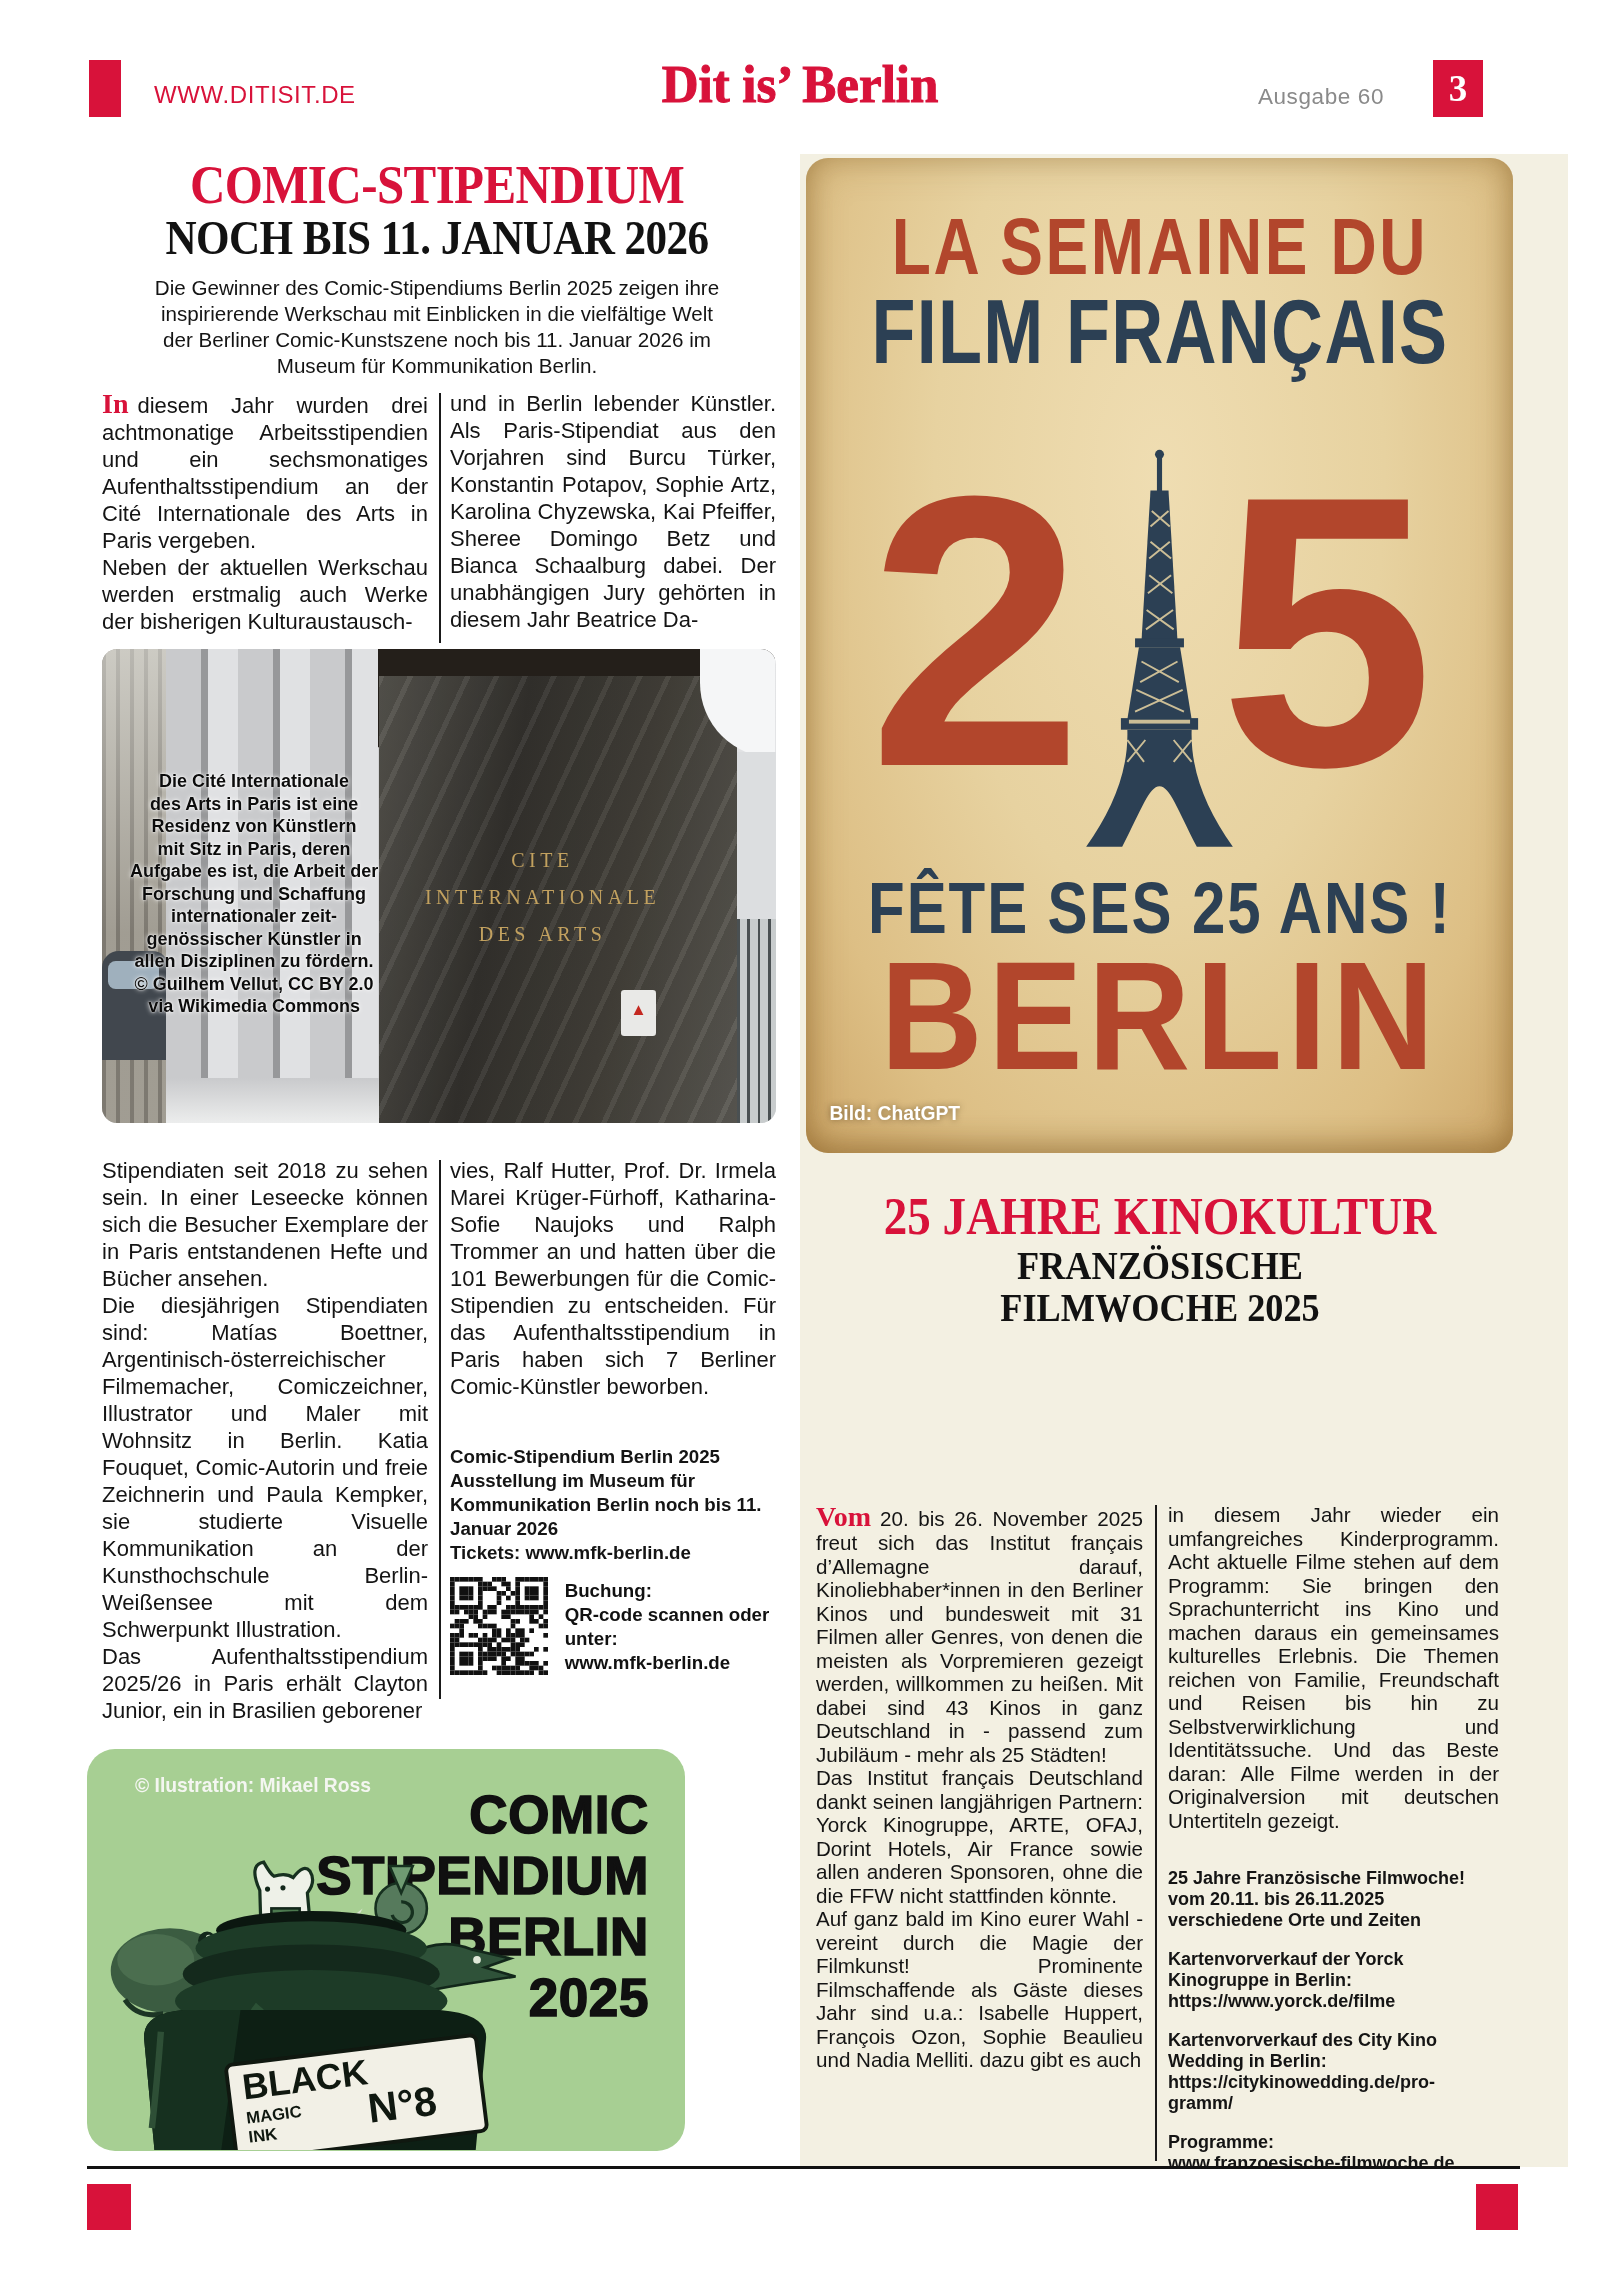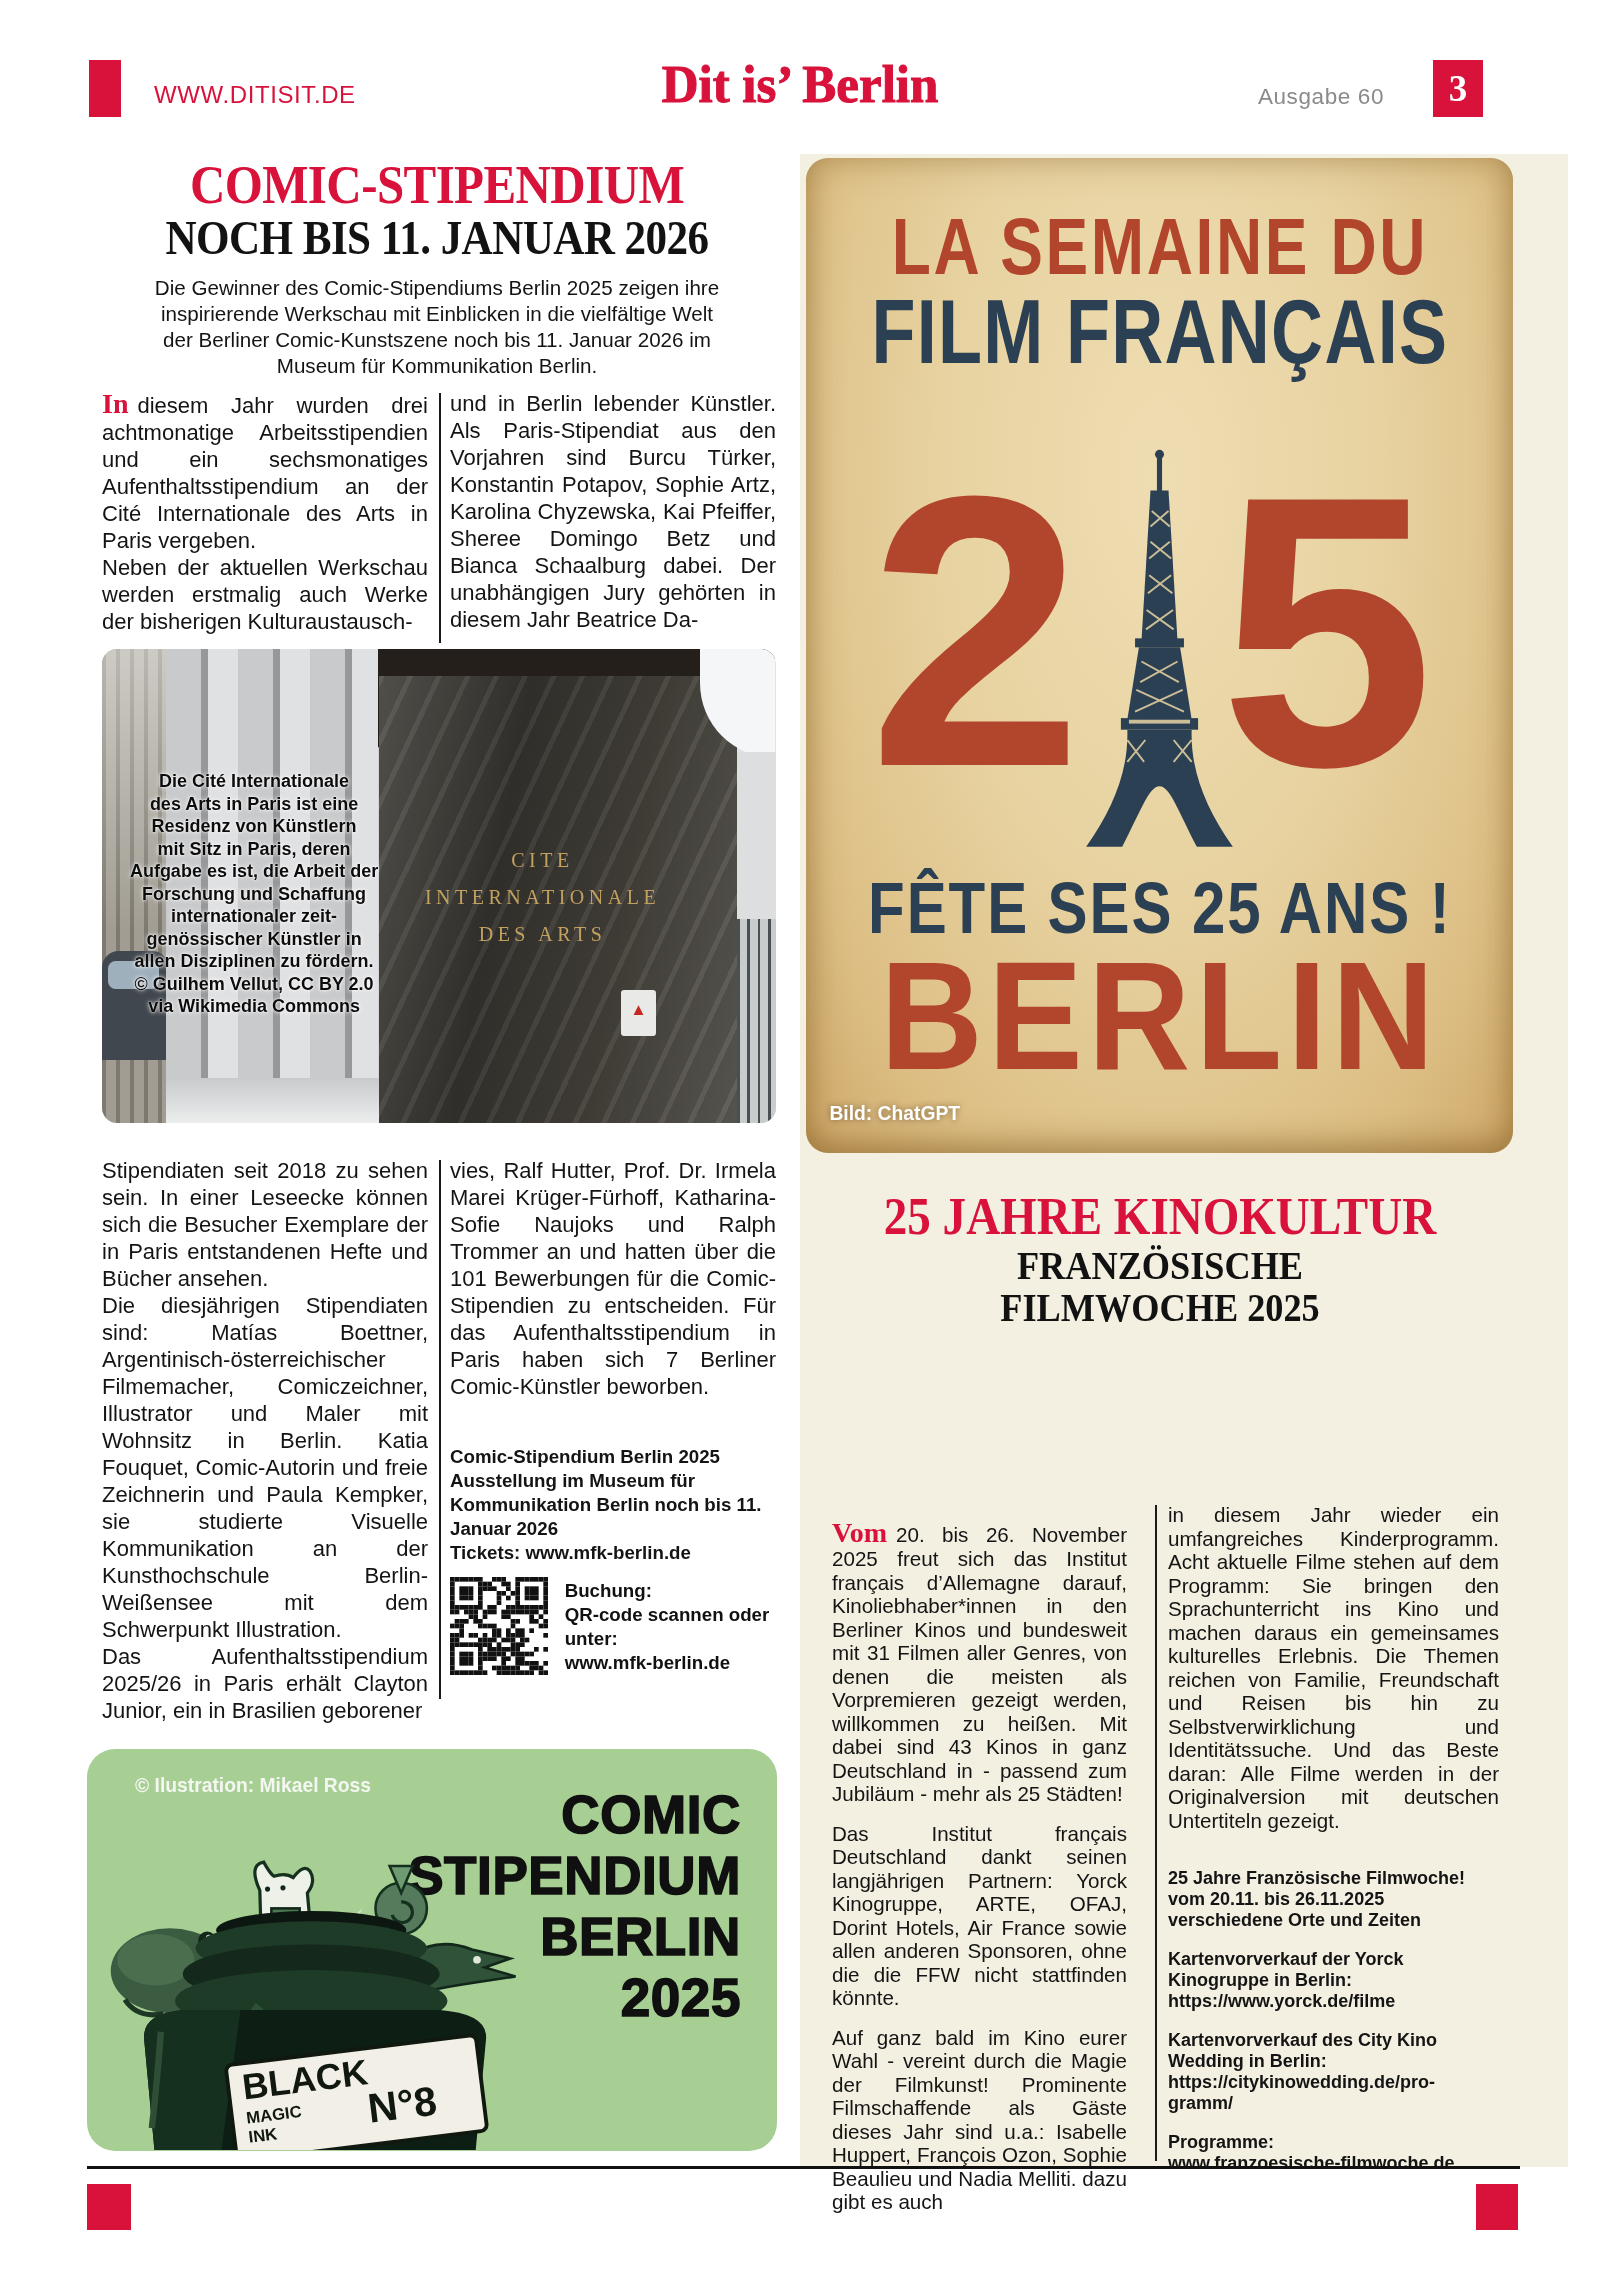--- a/index.html
+++ b/index.html
@@ -61,21 +61,21 @@
               line-height:22.5px;color:#0c0c0c;
               text-shadow:0 0 5.1px #ffffff,0 0 1.9px #ffffff,0 0 0.6px #ffffff;}
 
   
   .infobox{font-weight:700;font-size:18.7px;line-height:24px;color:#141414;}
   .qr-row{display:flex;gap:16.7px;align-items:flex-end;}
   .qr-box{width:98px;height:98px;flex:0 0 auto;}
   .qr-text{font-weight:700;font-size:18.7px;line-height:24px;padding-top:3.9px;}
 
   
-  .green-panel{left:87px;top:1749px;width:690px;height:402px;background:#a7cf93;border-radius:28px;overflow:hidden;}
+  .green-panel{left:87px;top:1749px;width:598px;height:402px;background:#a7cf93;border-radius:28px;overflow:hidden;}
   .gp-credit{left:48px;top:26px;font-size:19.3px;font-weight:700;color:#f4f6f1;}
   .gp-title{right:36px;top:35px;width:412px;text-align:right;font-size:53px;line-height:61px;
             font-weight:700;color:#101010;-webkit-text-stroke:1.6px #101010;letter-spacing:0.6px;}
   .gp-art{left:11.6px;top:90px;width:463px;height:311px;}
 
   
   .cream{left:800px;top:154px;width:768px;height:2013px;background:#f3f0e2;}
   .poster{left:6.4px;top:3.9px;width:707px;height:995px;border-radius:22px;overflow:hidden;
           background:radial-gradient(ellipse at 50% 32%,#efddb2 0%,#e7d2a0 45%,#ddbf85 78%,#cfa96b 100%);
           box-shadow:inset 0 0 39px rgba(120,80,20,.35), inset 0 -9px 26px rgba(110,70,15,.3);}
@@ -91,21 +91,21 @@
   .po-credit{position:absolute;left:23px;top:945px;font-size:19.3px;font-weight:700;color:#ffffff;
              text-shadow:0 0 6.4px rgba(60,40,10,.55);}
 
   .ra-title{left:0;top:1032px;width:720px;text-align:center;font-size:48px;font-weight:700;color:#d8123a;
             transform:scale(0.98,1.08);transform-origin:top center;}
   .ra-sub{left:0;width:720px;text-align:center;font-size:37px;font-weight:700;color:#121212;
           transform:scale(0.98,1.08);transform-origin:top center;}
   .ra-sub1{top:1088px;} .ra-sub2{top:1130px;}
   .ra-intro{left:29px;top:1183px;width:663px;text-align:center;font-size:20.6px;line-height:26px;color:#141414;}
   .rcol{font-size:20.6px;line-height:23.5px;color:#141414;}
-  .rcol p{margin:16px;}
+  .rcol p{margin:0;}
   .rinfo{font-weight:700;font-size:18px;line-height:21px;color:#141414;}
 
   .footer-line{left:87px;top:2166px;width:1433px;height:3.2px;background:#111;}
   .ft-sq-l{left:87px;top:2184px;width:44px;height:46px;background:#d8123a;}
   .ft-sq-r{left:1476px;top:2184px;width:42px;height:46px;background:#d8123a;}
 </style>
 </head>
 <body>
 
 <div class="page">

